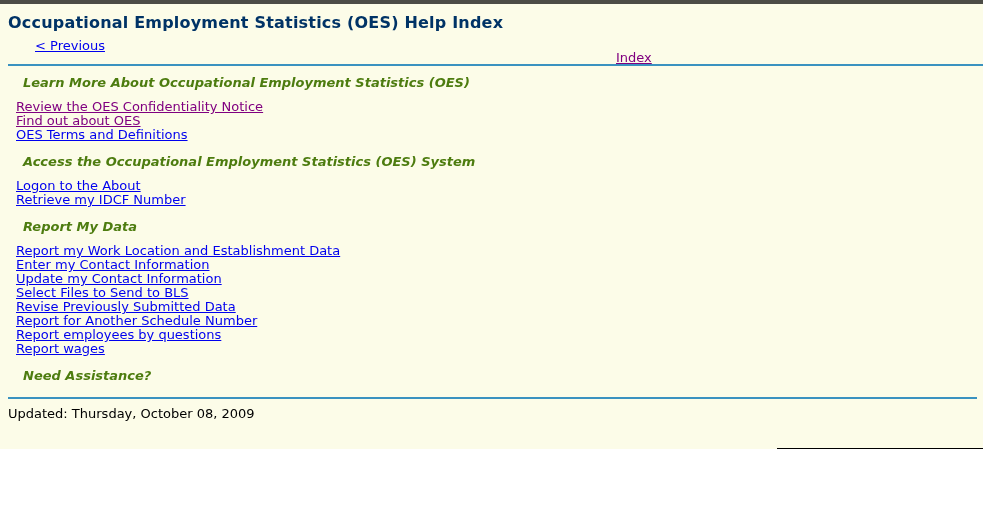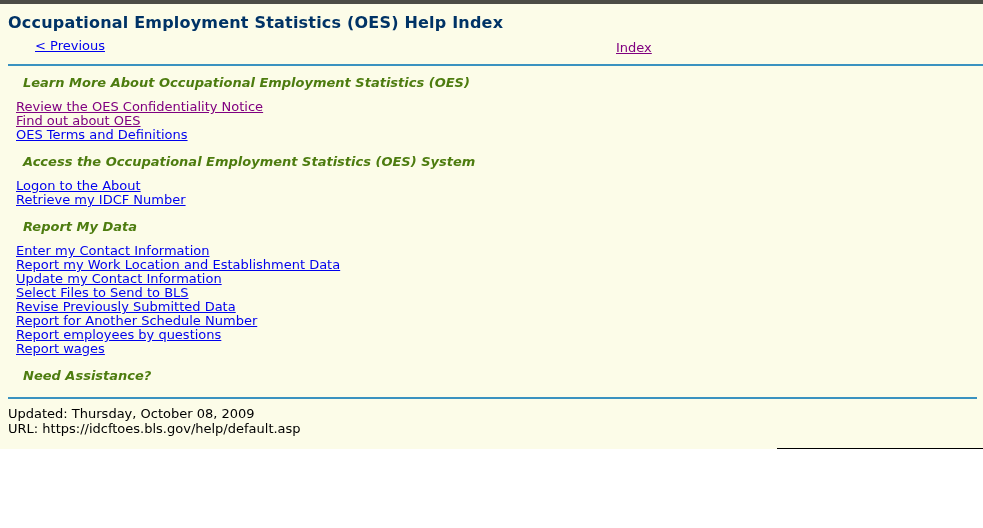--- a/index.html
+++ b/index.html
@@ -22,21 +22,21 @@
     font-size:13px;color:#000;
   }
   .topbar{height:4px;background:var(--topbar);}
   .header{padding:0 8px;}
   .page-title{
     font-size:16px;font-weight:bold;color:var(--title);
     margin:9px 0 6px 0;letter-spacing:0.2px;
   }
   .nav-row{position:relative;height:18px;margin-bottom:8px;}
   .nav-prev{margin-left:27px;}
-  .nav-index{position:absolute;left:608px;top:2px;}
+  .nav-index{position:absolute;left:608px;top:12px;}
   a,.linklike{
     color:var(--link);text-decoration:underline;cursor:pointer;
   }
   .visited{color:var(--visited-link);}
   .rule-top{
     border:none;border-top:2px solid var(--rule);
     margin:0 0 0 8px;
   }
   .content{padding:0 8px;}
   .section-heading{
@@ -88,35 +88,34 @@
     </ul>
 
     <div class="section-heading">Access the Occupational Employment Statistics (OES) System</div>
     <ul class="link-list">
       <li><a>Logon to the About</a></li>
       <li><a>Retrieve my IDCF Number</a></li>
     </ul>
 
     <div class="section-heading">Report My Data</div>
     <ul class="link-list">
+      <li><a>Report my Work Location and Establishment Data</a></li>
       <li><a>Enter my Contact Information</a></li>
-      <li><a>Report my Work Location and Establishment Data</a></li>
       <li><a>Update my Contact Information</a></li>
       <li><a>Select Files to Send to BLS</a></li>
       <li><a>Revise Previously Submitted Data</a></li>
       <li><a>Report for Another Schedule Number</a></li>
       <li><a>Report employees by questions</a></li>
       <li><a>Report wages</a></li>
     </ul>
 
     <div class="section-heading">Need Assistance?</div>
 
   </div>
 
   <hr class="rule-footer">
 
   <div class="footer">
     <p class="footer-line">Updated: Thursday, October 08, 2009</p>
-    <p class="footer-line">URL: https://idcftoes.bls.gov/help/default.asp</p>
   </div>
 
   <div class="tooltip">Send E-Mail to the OES Help Desk</div>
 </div>
 
 </body></html>

